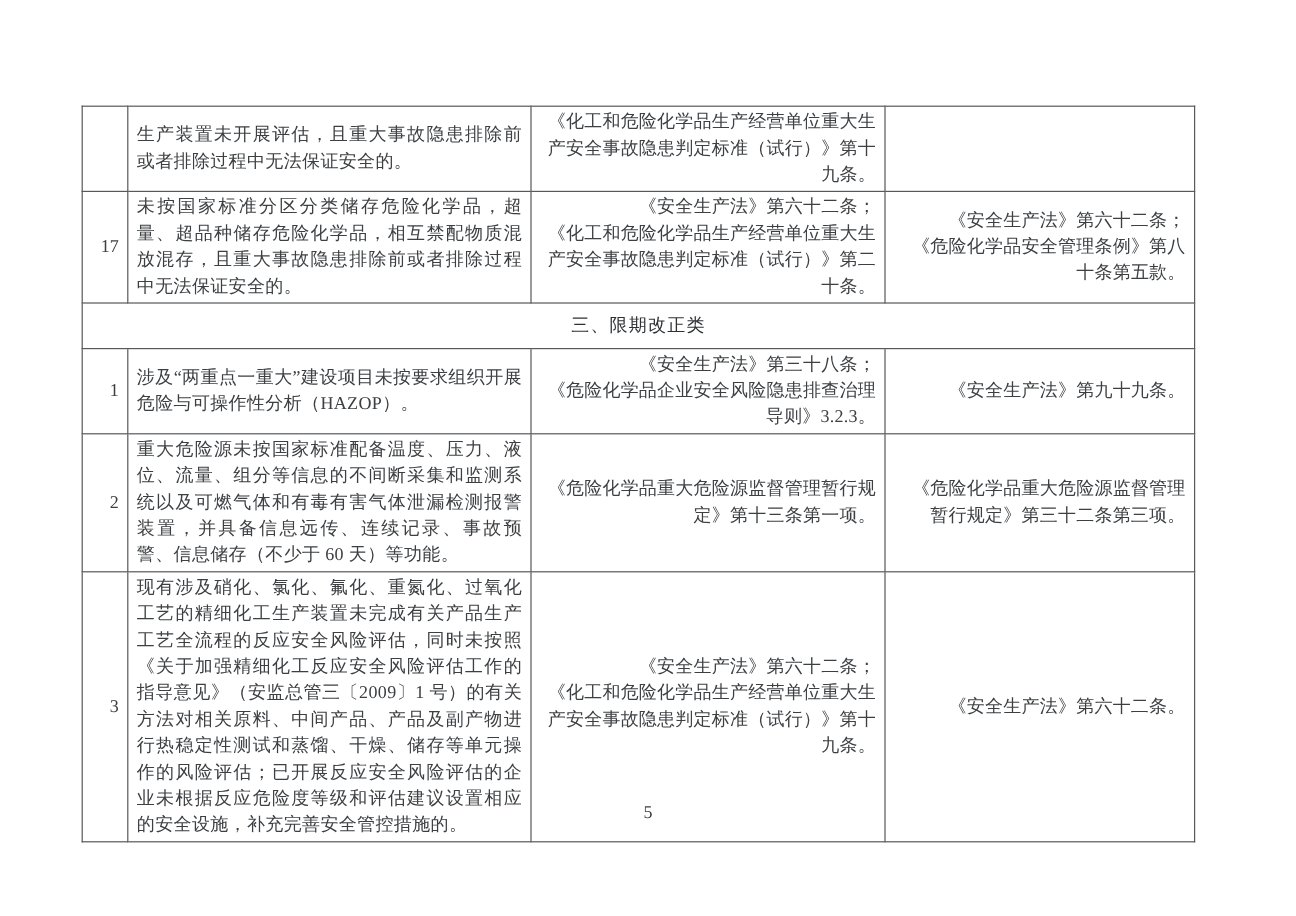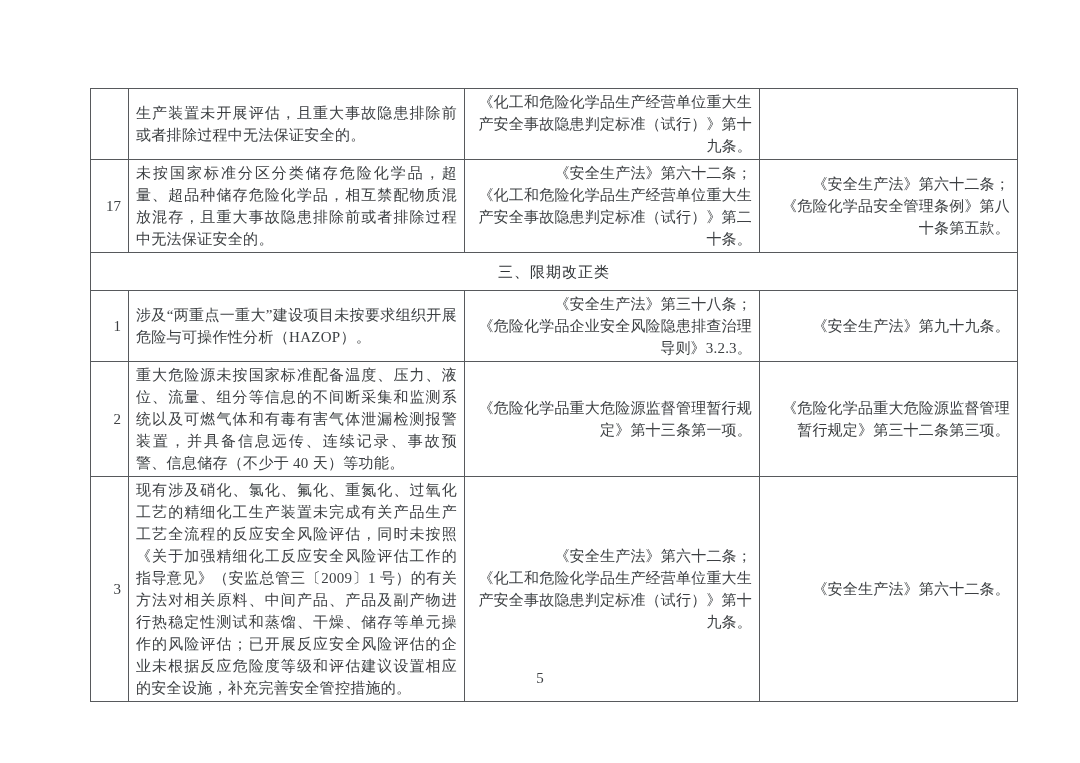--- a/index.html
+++ b/index.html
@@ -11,21 +11,21 @@
     position: relative;
     width: 1080px;
     height: 763px;
     background: #ffffff;
     font-family: "Liberation Serif", "DejaVu Serif", serif;
     color: #3d4043;
     overflow: hidden;
   }
   table.doc-table {
     position: absolute;
-    left: 90px;
+    left: 68px;
     top: 88px;
     width: 927px;
     border-collapse: collapse;
     table-layout: fixed;
   }
   table.doc-table td, table.doc-table th {
     border: 1px solid #57595c;
     font-size: 15px;
     line-height: 22px;
     vertical-align: middle;
@@ -109,21 +109,21 @@
       </tr>
       <tr class="h-r1">
         <td class="seq">1</td>
         <td class="content">涉及“两重点一重大”建设项目未按要求组织开展危险与可操作性分析（HAZOP）。</td>
         <td class="basis">《安全生产法》第三十八条；
 《危险化学品企业安全风险隐患排查治理导则》3.2.3。</td>
         <td class="basis">《安全生产法》第九十九条。</td>
       </tr>
       <tr class="h-r2">
         <td class="seq">2</td>
-        <td class="content">重大危险源未按国家标准配备温度、压力、液位、流量、组分等信息的不间断采集和监测系统以及可燃气体和有毒有害气体泄漏检测报警装置，并具备信息远传、连续记录、事故预警、信息储存（不少于 40 天）等功能。</td>
+        <td class="content">重大危险源未按国家标准配备温度、压力、液位、流量、组分等信息的不间断采集和监测系统以及可燃气体和有毒有害气体泄漏检测报警装置，并具备信息远传、连续记录、事故预警、信息储存（不少于 60 天）等功能。</td>
         <td class="basis">《危险化学品重大危险源监督管理暂行规定》第十三条第一项。</td>
         <td class="basis">《危险化学品重大危险源监督管理暂行规定》第三十二条第三项。</td>
       </tr>
       <tr class="h-r3">
         <td class="seq">3</td>
         <td class="content">现有涉及硝化、氯化、氟化、重氮化、过氧化工艺的精细化工生产装置未完成有关产品生产工艺全流程的反应安全风险评估，同时未按照《关于加强精细化工反应安全风险评估工作的指导意见》（安监总管三〔2009〕1 号）的有关方法对相关原料、中间产品、产品及副产物进行热稳定性测试和蒸馏、干燥、储存等单元操作的风险评估；已开展反应安全风险评估的企业未根据反应危险度等级和评估建议设置相应的安全设施，补充完善安全管控措施的。</td>
         <td class="basis">《安全生产法》第六十二条；
 《化工和危险化学品生产经营单位重大生产安全事故隐患判定标准（试行）》第十九条。</td>
         <td class="basis">《安全生产法》第六十二条。</td>
       </tr>

